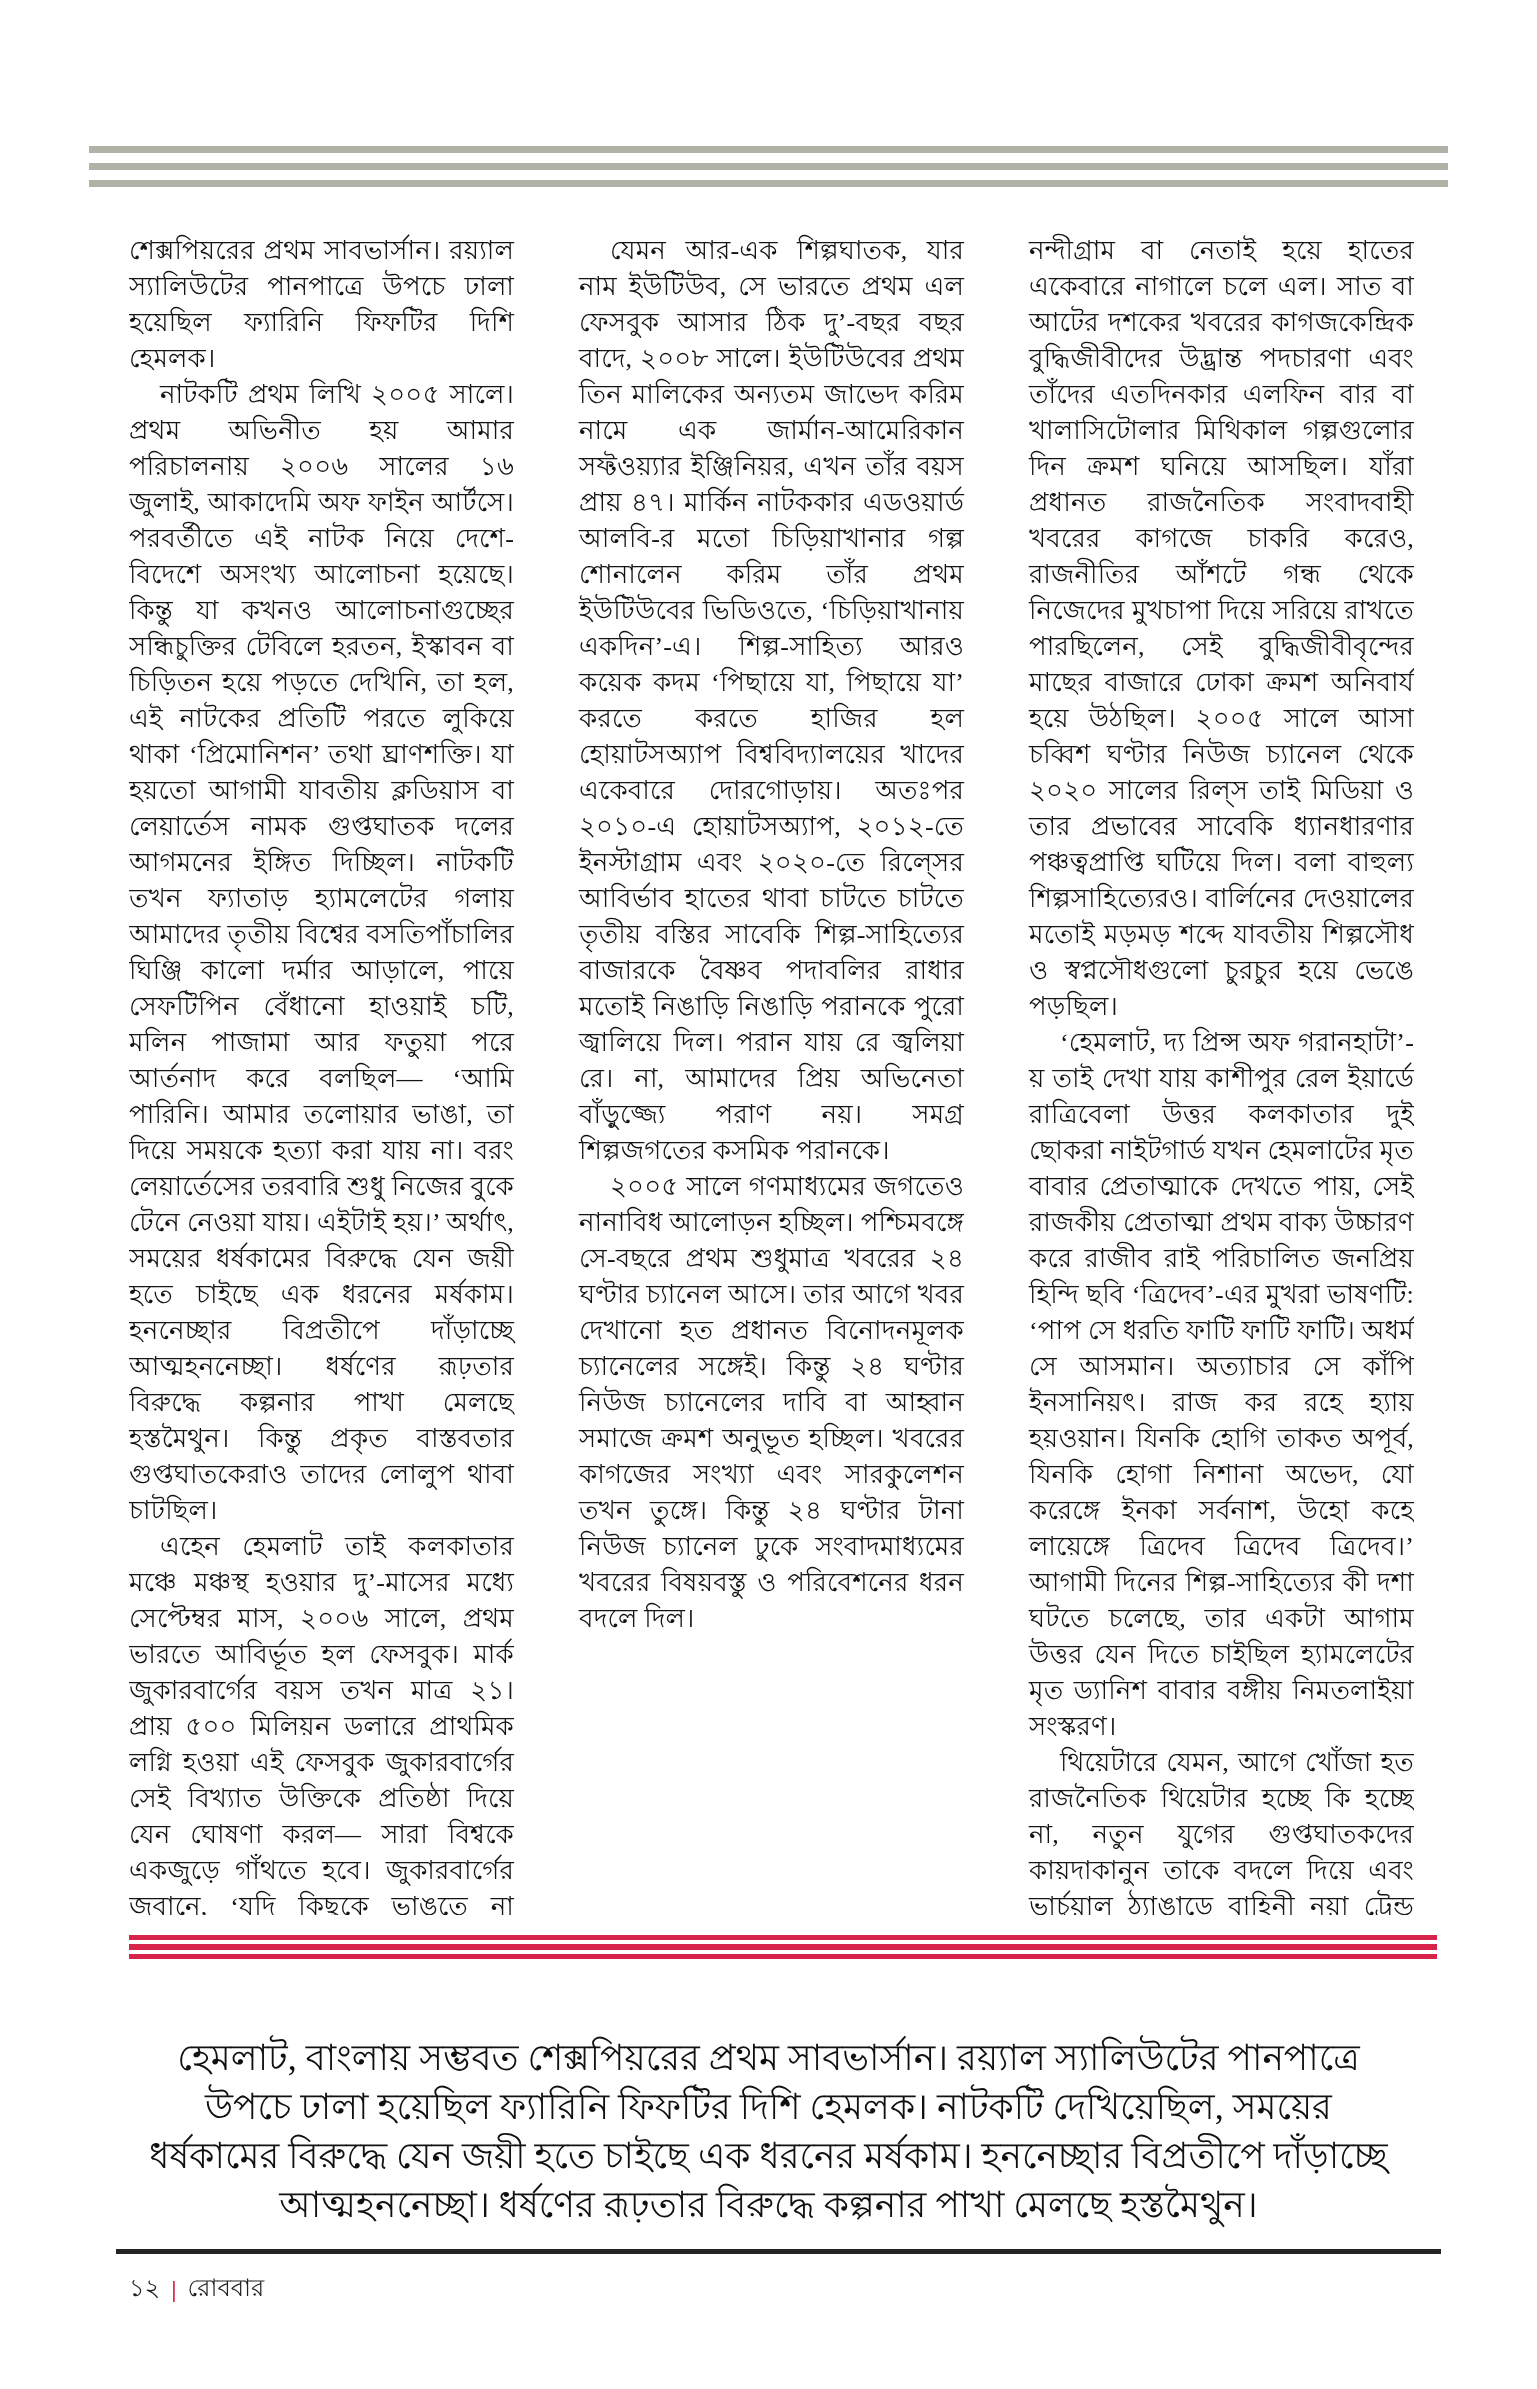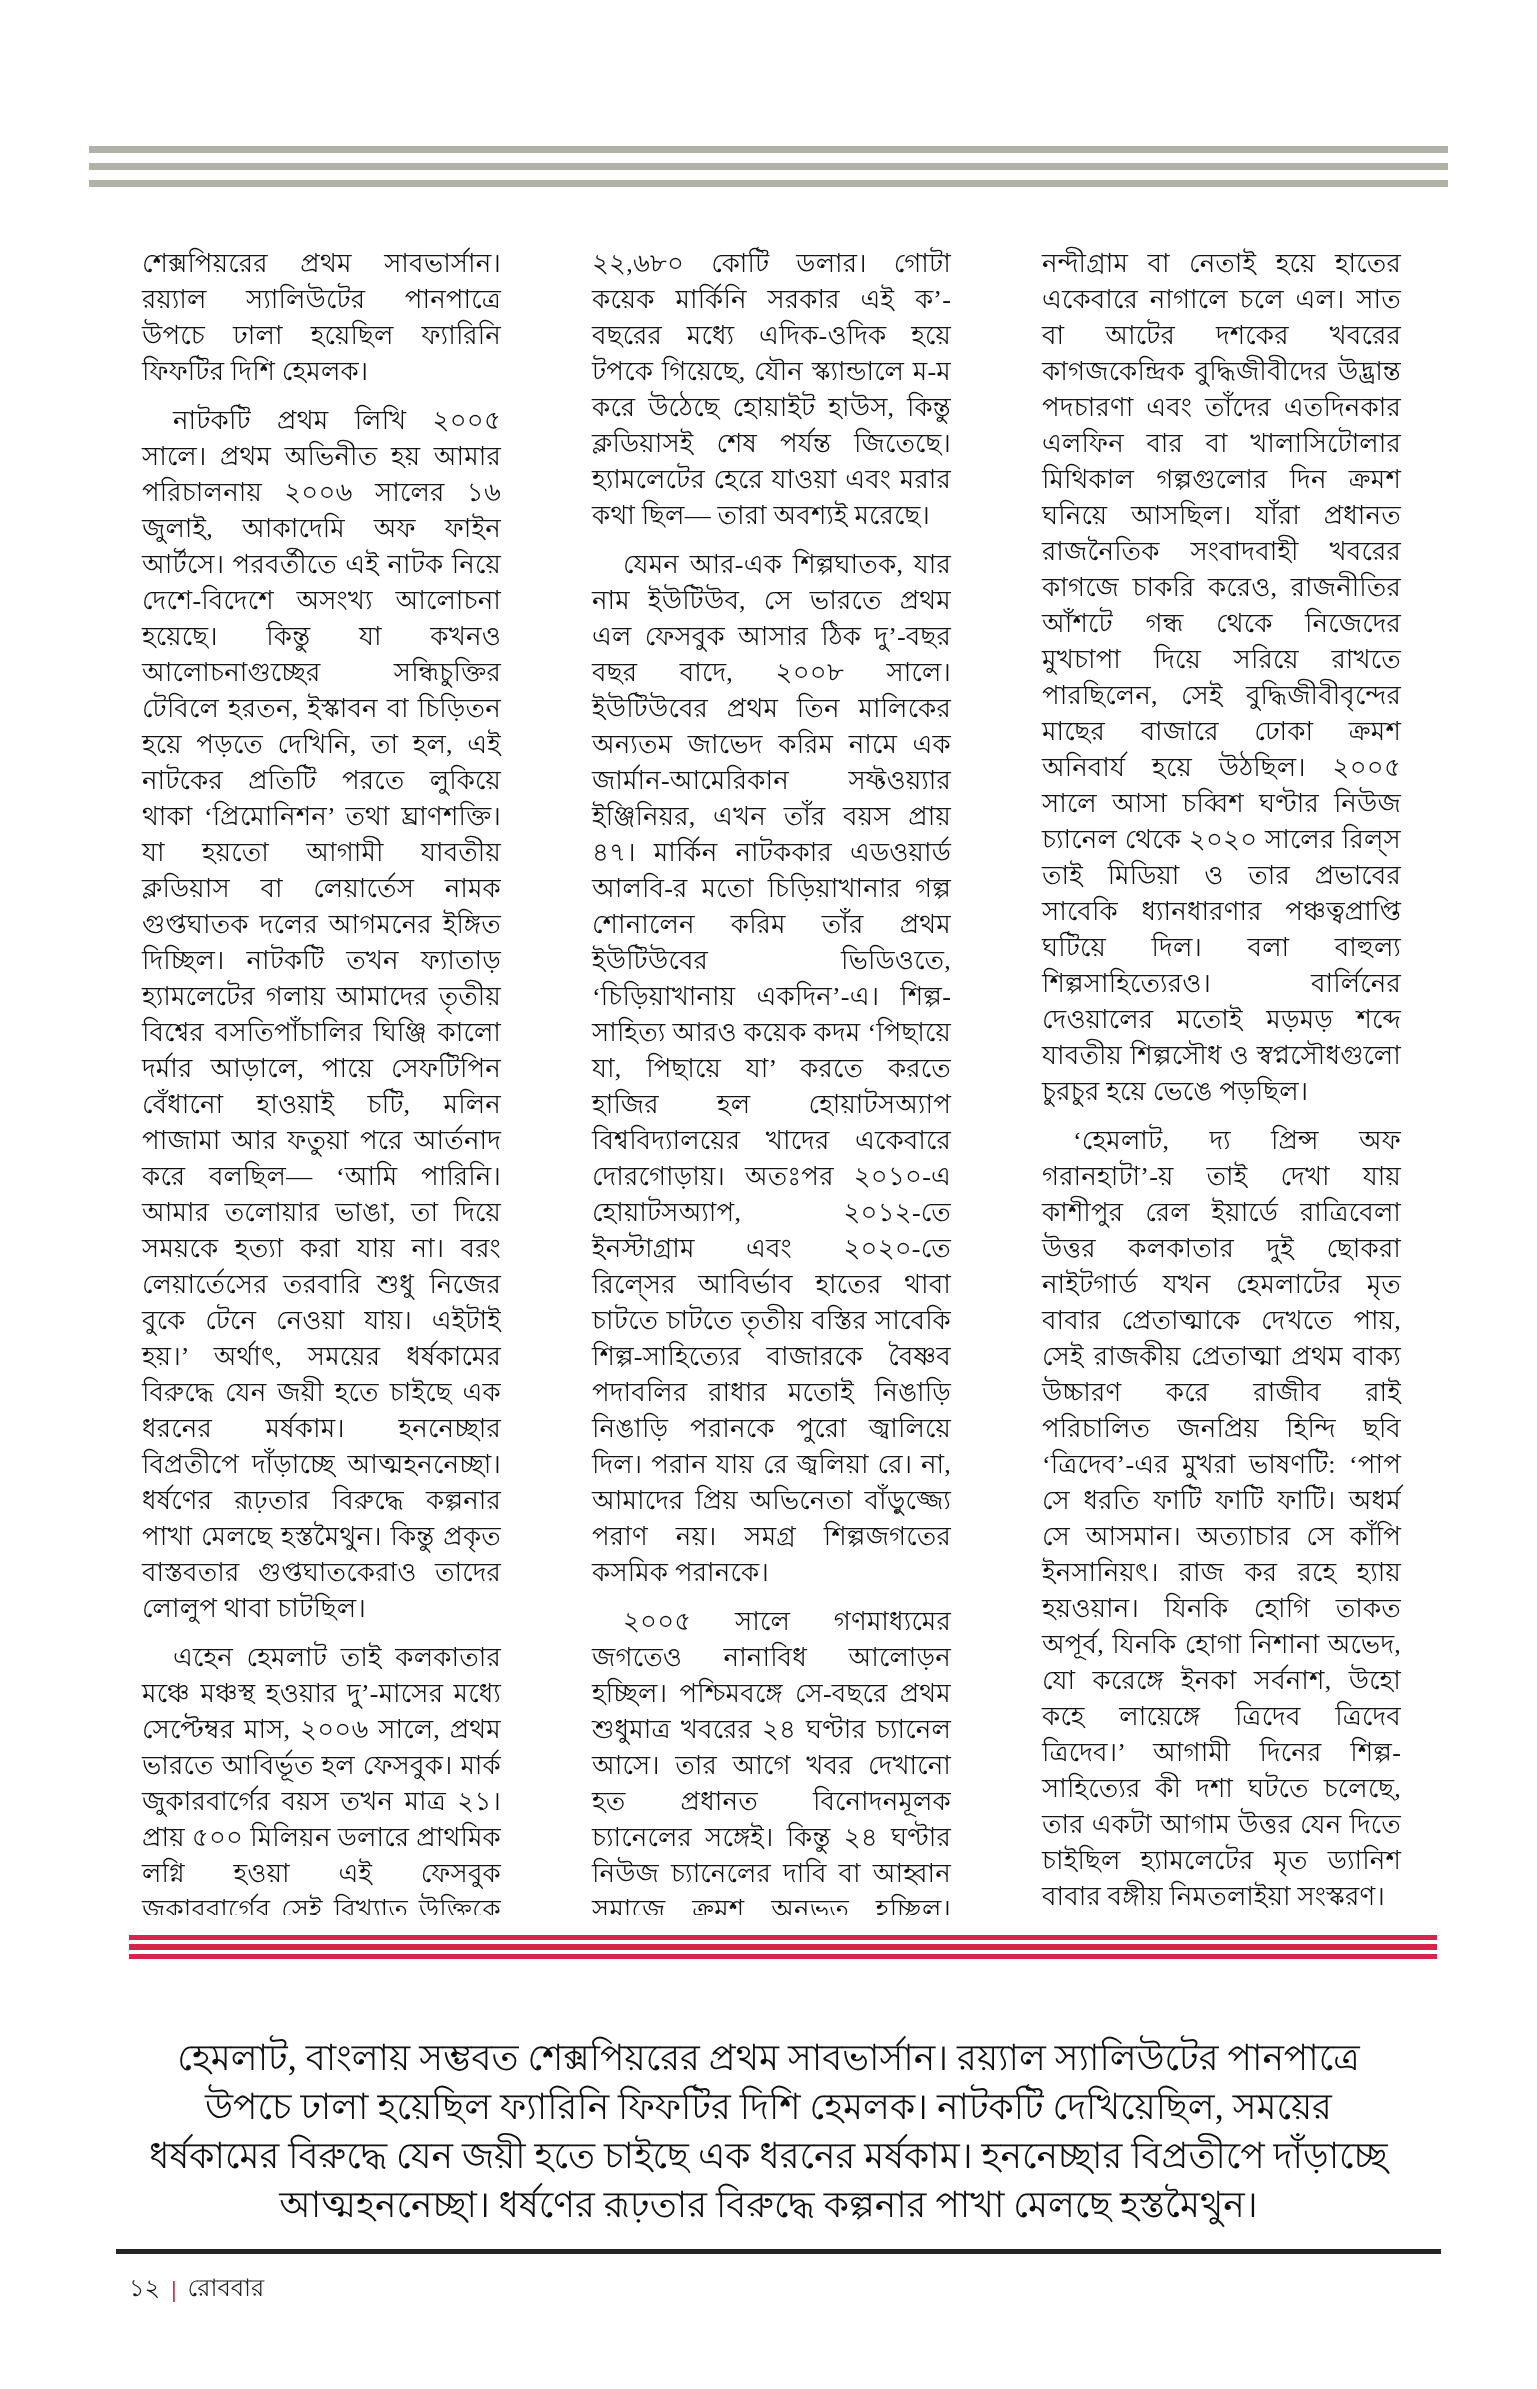--- a/index.html
+++ b/index.html
@@ -14,21 +14,21 @@
   .top-rules{position:absolute;top:146px;left:89px;width:1359px;}
   .top-rules .rule{height:7px;margin-bottom:10px;background:#b0b1a7;}
   
   .columns{
     position:absolute;top:233px;left:129px;width:1285px;height:1682px;
     display:flex;gap:65px;overflow:hidden;
     color:#141414;
   }
   .col{width:385px;flex:0 0 385px;}
   .col p{
-    margin:13px;
+    margin:0;
     font-size:26px;line-height:36px;
     text-align:justify;
     text-indent:31px;
     letter-spacing:0.2px;
   }
   .col p.no-indent{text-indent:0;}
   
   .red-separator{position:absolute;top:1935px;left:129px;width:1308px;}
   .red-separator .stripe{height:5.4px;margin-bottom:3.9px;background:#d8244a;}
   
@@ -59,21 +59,20 @@
     <div class="rule"></div>
   </div>
 
   <div class="columns">
     <div class="col">
       <p class="no-indent">শেক্সপিয়রের প্রথম সাবভার্সান। রয়্যাল স্যালিউটের পানপাত্রে উপচে ঢালা হয়েছিল ফ্যারিনি ফিফটির দিশি হেমলক।</p>
       <p>নাটকটি প্রথম লিখি ২০০৫ সালে। প্রথম অভিনীত হয় আমার পরিচালনায় ২০০৬ সালের ১৬ জুলাই, আকাদেমি অফ ফাইন আর্টসে। পরবর্তীতে এই নাটক নিয়ে দেশে-বিদেশে অসংখ্য আলোচনা হয়েছে। কিন্তু যা কখনও আলোচনাগুচ্ছের সন্ধিচুক্তির টেবিলে হরতন, ইস্কাবন বা চিড়িতন হয়ে পড়তে দেখিনি, তা হল, এই নাটকের প্রতিটি পরতে লুকিয়ে থাকা ‘প্রিমোনিশন’ তথা ঘ্রাণশক্তি। যা হয়তো আগামী যাবতীয় ক্লডিয়াস বা লেয়ার্তেস নামক গুপ্তঘাতক দলের আগমনের ইঙ্গিত দিচ্ছিল। নাটকটি তখন ফ্যাতাড় হ্যামলেটের গলায় আমাদের তৃতীয় বিশ্বের বসতিপাঁচালির ঘিঞ্জি কালো দর্মার আড়ালে, পায়ে সেফটিপিন বেঁধানো হাওয়াই চটি, মলিন পাজামা আর ফতুয়া পরে আর্তনাদ করে বলছিল— ‘আমি পারিনি। আমার তলোয়ার ভাঙা, তা দিয়ে সময়কে হত্যা করা যায় না। বরং লেয়ার্তেসের তরবারি শুধু নিজের বুকে টেনে নেওয়া যায়। এইটাই হয়।’ অর্থাৎ, সময়ের ধর্ষকামের বিরুদ্ধে যেন জয়ী হতে চাইছে এক ধরনের মর্ষকাম। হননেচ্ছার বিপ্রতীপে দাঁড়াচ্ছে আত্মহননেচ্ছা। ধর্ষণের রূঢ়তার বিরুদ্ধে কল্পনার পাখা মেলছে হস্তমৈথুন। কিন্তু প্রকৃত বাস্তবতার গুপ্তঘাতকেরাও তাদের লোলুপ থাবা চাটছিল।</p>
       <p>এহেন হেমলাট তাই কলকাতার মঞ্চে মঞ্চস্থ হওয়ার দু’-মাসের মধ্যে সেপ্টেম্বর মাস, ২০০৬ সালে, প্রথম ভারতে আবির্ভূত হল ফেসবুক। মার্ক জুকারবার্গের বয়স তখন মাত্র ২১। প্রায় ৫০০ মিলিয়ন ডলারে প্রাথমিক লগ্নি হওয়া এই ফেসবুক জুকারবার্গের সেই বিখ্যাত উক্তিকে প্রতিষ্ঠা দিয়ে যেন ঘোষণা করল— সারা বিশ্বকে একজুড়ে গাঁথতে হবে। জুকারবার্গের জবানে, ‘যদি কিছুকে ভাঙতে না পারো, তাহলে আরও গতিশীল হয়ে অচলায়তন ভেঙে দিতে হবে। মানুষ তো ভুল থেকেই শিক্ষা নেয়।’ ‘গতিশীল’ জুকারবার্গের আপাতত ব্যক্তিগত সেই সম্পত্তির পরিমাণ</p>
     </div>
     <div class="col">
-      <p class="no-indent">২২,৬৮০ কোটি ডলার। গোটা কয়েক মার্কিনি সরকার এই ক’-বছরের মধ্যে এদিক-ওদিক হয়ে টপকে গিয়েছে, যৌন স্ক্যান্ডালে ম-ম করে উঠেছে হোয়াইট হাউস, কিন্তু ক্লডিয়াসই শেষ পর্যন্ত জিতেছে। হ্যামলেটের হেরে যাওয়া এবং মরার কথা ছিল— তারা অবশ্যই মরেছে।</p>
       <p>যেমন আর-এক শিল্পঘাতক, যার নাম ইউটিউব, সে ভারতে প্রথম এল ফেসবুক আসার ঠিক দু’-বছর বছর বাদে, ২০০৮ সালে। ইউটিউবের প্রথম তিন মালিকের অন্যতম জাভেদ করিম নামে এক জার্মান-আমেরিকান সফ্টওয়্যার ইঞ্জিনিয়র, এখন তাঁর বয়স প্রায় ৪৭। মার্কিন নাটককার এডওয়ার্ড আলবি-র মতো চিড়িয়াখানার গল্প শোনালেন করিম তাঁর প্রথম ইউটিউবের ভিডিওতে, ‘চিড়িয়াখানায় একদিন’-এ। শিল্প-সাহিত্য আরও কয়েক কদম ‘পিছায়ে যা, পিছায়ে যা’ করতে করতে হাজির হল হোয়াটসঅ্যাপ বিশ্ববিদ্যালয়ের খাদের একেবারে দোরগোড়ায়। অতঃপর ২০১০-এ হোয়াটসঅ্যাপ, ২০১২-তে ইনস্টাগ্রাম এবং ২০২০-তে রিল্সের আবির্ভাব হাতের থাবা চাটতে চাটতে তৃতীয় বস্তির সাবেকি শিল্প-সাহিত্যের বাজারকে বৈষ্ণব পদাবলির রাধার মতোই নিঙাড়ি নিঙাড়ি পরানকে পুরো জ্বালিয়ে দিল। পরান যায় রে জ্বলিয়া রে। না, আমাদের প্রিয় অভিনেতা বাঁড়ুজ্জ্যে পরাণ নয়। সমগ্র শিল্পজগতের কসমিক পরানকে।</p>
       <p>২০০৫ সালে গণমাধ্যমের জগতেও নানাবিধ আলোড়ন হচ্ছিল। পশ্চিমবঙ্গে সে-বছরে প্রথম শুধুমাত্র খবরের ২৪ ঘণ্টার চ্যানেল আসে। তার আগে খবর দেখানো হত প্রধানত বিনোদনমূলক চ্যানেলের সঙ্গেই। কিন্তু ২৪ ঘণ্টার নিউজ চ্যানেলের দাবি বা আহ্বান সমাজে ক্রমশ অনুভূত হচ্ছিল। খবরের কাগজের সংখ্যা এবং সারকুলেশন তখন তুঙ্গে। কিন্তু ২৪ ঘণ্টার টানা নিউজ চ্যানেল ঢুকে সংবাদমাধ্যমের খবরের বিষয়বস্তু ও পরিবেশনের ধরন বদলে দিল।</p>
 
     </div>
     <div class="col">
       <p class="no-indent">নন্দীগ্রাম বা নেতাই হয়ে হাতের একেবারে নাগালে চলে এল। সাত বা আটের দশকের খবরের কাগজকেন্দ্রিক বুদ্ধিজীবীদের উদ্ভ্রান্ত পদচারণা এবং তাঁদের এতদিনকার এলফিন বার বা খালাসিটোলার মিথিকাল গল্পগুলোর দিন ক্রমশ ঘনিয়ে আসছিল। যাঁরা প্রধানত রাজনৈতিক সংবাদবাহী খবরের কাগজে চাকরি করেও, রাজনীতির আঁশটে গন্ধ থেকে নিজেদের মুখচাপা দিয়ে সরিয়ে রাখতে পারছিলেন, সেই বুদ্ধিজীবীবৃন্দের মাছের বাজারে ঢোকা ক্রমশ অনিবার্য হয়ে উঠছিল। ২০০৫ সালে আসা চব্বিশ ঘণ্টার নিউজ চ্যানেল থেকে ২০২০ সালের রিল্স তাই মিডিয়া ও তার প্রভাবের সাবেকি ধ্যানধারণার পঞ্চত্বপ্রাপ্তি ঘটিয়ে দিল। বলা বাহুল্য শিল্পসাহিত্যেরও। বার্লিনের দেওয়ালের মতোই মড়মড় শব্দে যাবতীয় শিল্পসৌধ ও স্বপ্নসৌধগুলো চুরচুর হয়ে ভেঙে পড়ছিল।</p>
       <p>‘হেমলাট, দ্য প্রিন্স অফ গরানহাটা’-য় তাই দেখা যায় কাশীপুর রেল ইয়ার্ডে রাত্রিবেলা উত্তর কলকাতার দুই ছোকরা নাইটগার্ড যখন হেমলাটের মৃত বাবার প্রেতাত্মাকে দেখতে পায়, সেই রাজকীয় প্রেতাত্মা প্রথম বাক্য উচ্চারণ করে রাজীব রাই পরিচালিত জনপ্রিয় হিন্দি ছবি ‘ত্রিদেব’-এর মুখরা ভাষণটি: ‘পাপ সে ধরতি ফাটি ফাটি ফাটি। অধর্ম সে আসমান। অত্যাচার সে কাঁপি ইনসানিয়ৎ। রাজ কর রহে হ্যায় হয়ওয়ান। যিনকি হোগি তাকত অপূর্ব, যিনকি হোগা নিশানা অভেদ, যো করেঙ্গে ইনকা সর্বনাশ, উহো কহে লায়েঙ্গে ত্রিদেব ত্রিদেব ত্রিদেব।’ আগামী দিনের শিল্প-সাহিত্যের কী দশা ঘটতে চলেছে, তার একটা আগাম উত্তর যেন দিতে চাইছিল হ্যামলেটের মৃত ড্যানিশ বাবার বঙ্গীয় নিমতলাইয়া সংস্করণ।</p>
       <p>থিয়েটারে যেমন, আগে খোঁজা হত রাজনৈতিক থিয়েটার হচ্ছে কি হচ্ছে না, নতুন যুগের গুপ্তঘাতকদের কায়দাকানুন তাকে বদলে দিয়ে এবং ভার্চুয়াল ঠ্যাঙাড়ে বাহিনী নয়া ট্রেন্ড ‘সেট’ করল। থিয়েটারে রাজনৈতিকতা আছে কি নেই, সেটা বড় কথা নয়, দলীয় রাজনীতির কী চেহারা</p>
     </div>
   </div>

